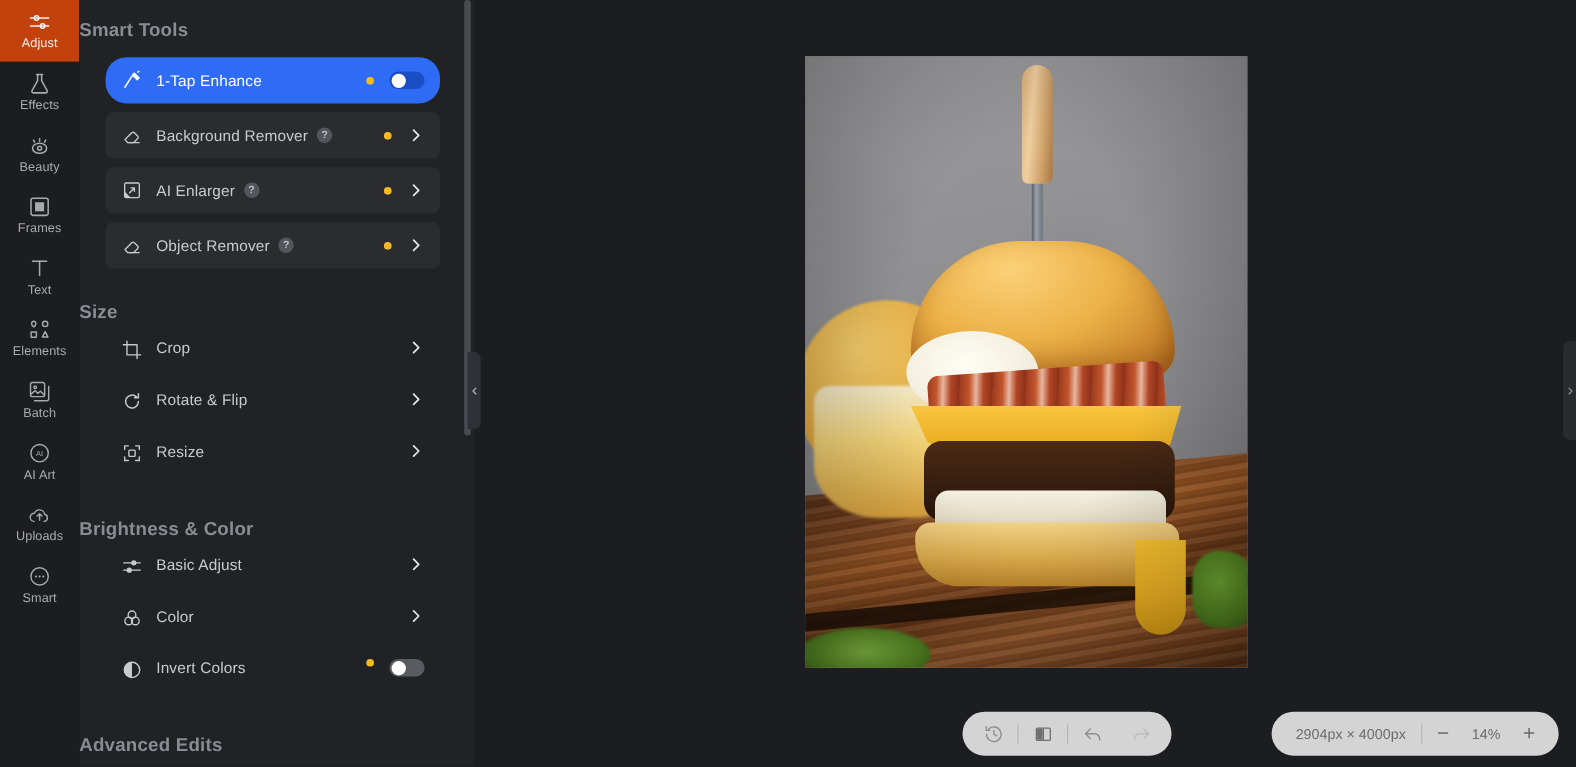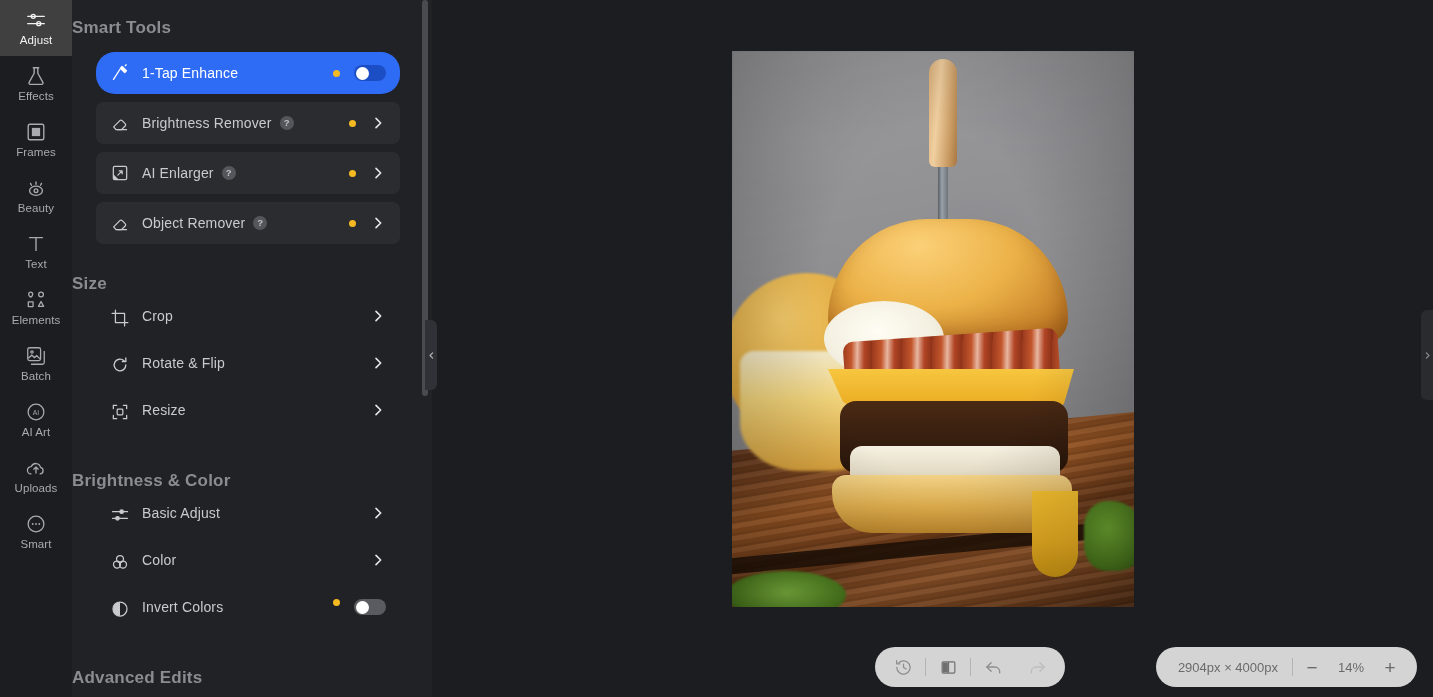--- a/index.html
+++ b/index.html
@@ -20,21 +20,21 @@
   .rail-item {
     width: 72px; height: 56px; display: flex; flex-direction: column;
     align-items: center; justify-content: center; gap: 3px;
     cursor: pointer; color: #9a9ba0; position: relative;
   }
   .rail-item .ri-ico { width: 22px; height: 22px; display: block; }
   .rail-item .ri-ico svg { width: 22px; height: 22px; display: block; }
   .rail-item .ri-label {
     font-size: 11.5px; letter-spacing: .1px; color: #a9aab0; line-height: 13px;
   }
-  .rail-item.active { background: #404040; }
+  .rail-item.active { background: #c2410c; }
   .rail-item.active .ri-label { color: #f2f2f4; }
   .rail-item.active .ri-ico svg { stroke: #f2f2f4; }
 
   
   .panel {
     width: 360px; flex: 0 0 360px; height: 697px; background: #212226;
     position: relative; overflow: hidden;
   }
   .panel-scroll {
     position: absolute; inset: 0 8px 0 0; overflow: hidden;
@@ -290,43 +290,43 @@
         <svg viewBox="0 0 24 24" fill="none" stroke="#a9aab0" stroke-width="1.5" stroke-linejoin="round">
           <path d="M10 3v6L4.5 19a1.5 1.5 0 0 0 1.3 2.2h12.4A1.5 1.5 0 0 0 19.5 19L14 9V3"></path>
           <line x1="9" y1="3" x2="15" y2="3" stroke-linecap="round"></line>
         </svg>
       </span>
       <span class="ri-label">Effects</span>
     </div>
 
     <div class="rail-item">
       <span class="ri-ico">
-        <svg viewBox="0 0 24 24" fill="none" stroke="#a9aab0" stroke-width="1.5">
-          <rect x="3.5" y="3.5" width="17" height="17" rx="2"></rect>
-          <rect x="7.5" y="7.5" width="9" height="9" fill="#a9aab0" stroke="none"></rect>
-        </svg>
-      </span>
-      <span class="ri-label">Frames</span>
-    </div>
-
-    <div class="rail-item">
-      <span class="ri-ico">
         <svg viewBox="0 0 24 24" fill="none" stroke="#a9aab0" stroke-width="1.5" stroke-linecap="round">
           <ellipse cx="12" cy="15" rx="7" ry="5"></ellipse>
             <circle cx="12" cy="15" r="2"></circle>
           <line x1="6" y1="7" x2="7" y2="9"></line>
             <line x1="12" y1="5.5" x2="12" y2="8"></line>
             <line x1="18" y1="7" x2="17" y2="9"></line>
         </svg>
       </span>
       <span class="ri-label">Beauty</span>
     </div>
 
     <div class="rail-item">
       <span class="ri-ico">
+        <svg viewBox="0 0 24 24" fill="none" stroke="#a9aab0" stroke-width="1.5">
+          <rect x="3.5" y="3.5" width="17" height="17" rx="2"></rect>
+          <rect x="7.5" y="7.5" width="9" height="9" fill="#a9aab0" stroke="none"></rect>
+        </svg>
+      </span>
+      <span class="ri-label">Frames</span>
+    </div>
+
+    <div class="rail-item">
+      <span class="ri-ico">
         <svg viewBox="0 0 24 24" fill="none" stroke="#a9aab0" stroke-width="1.5" stroke-linecap="round">
           <line x1="5" y1="5" x2="19" y2="5"></line>
             <line x1="12" y1="5" x2="12" y2="19"></line>
         </svg>
       </span>
       <span class="ri-label">Text</span>
     </div>
 
     <div class="rail-item">
       <span class="ri-ico">
@@ -406,21 +406,21 @@
           </span>
       </div>
 
       <div class="tool-card">
         <span class="tool-ico">
           <svg viewBox="0 0 24 24" fill="none" stroke="#c9cace" stroke-width="1.5" stroke-linejoin="round">
             <path d="M4.4 16.6l7.4-7.4a2 2 0 0 1 2.8 0l3.6 3.6a2 2 0 0 1 0 2.8l-4.4 4.4H7.2z"></path>
             <line x1="9.2" y1="20" x2="19.8" y2="20" stroke-linecap="round"></line>
           </svg>
         </span>
-        <span class="tool-label">Brightness Remover</span>
+        <span class="tool-label">Background Remover</span>
         <span class="help-badge">?</span>
         <span class="spacer"></span>
         <span class="dot-badge"></span>
         <span class="chev">
           <svg viewBox="0 0 24 24" fill="none" stroke="#e6e6ea" stroke-width="2.4" stroke-linecap="round" stroke-linejoin="round">
               <polyline points="9,5 16,12 9,19"></polyline>
             </svg>
         </span>
       </div>
 

